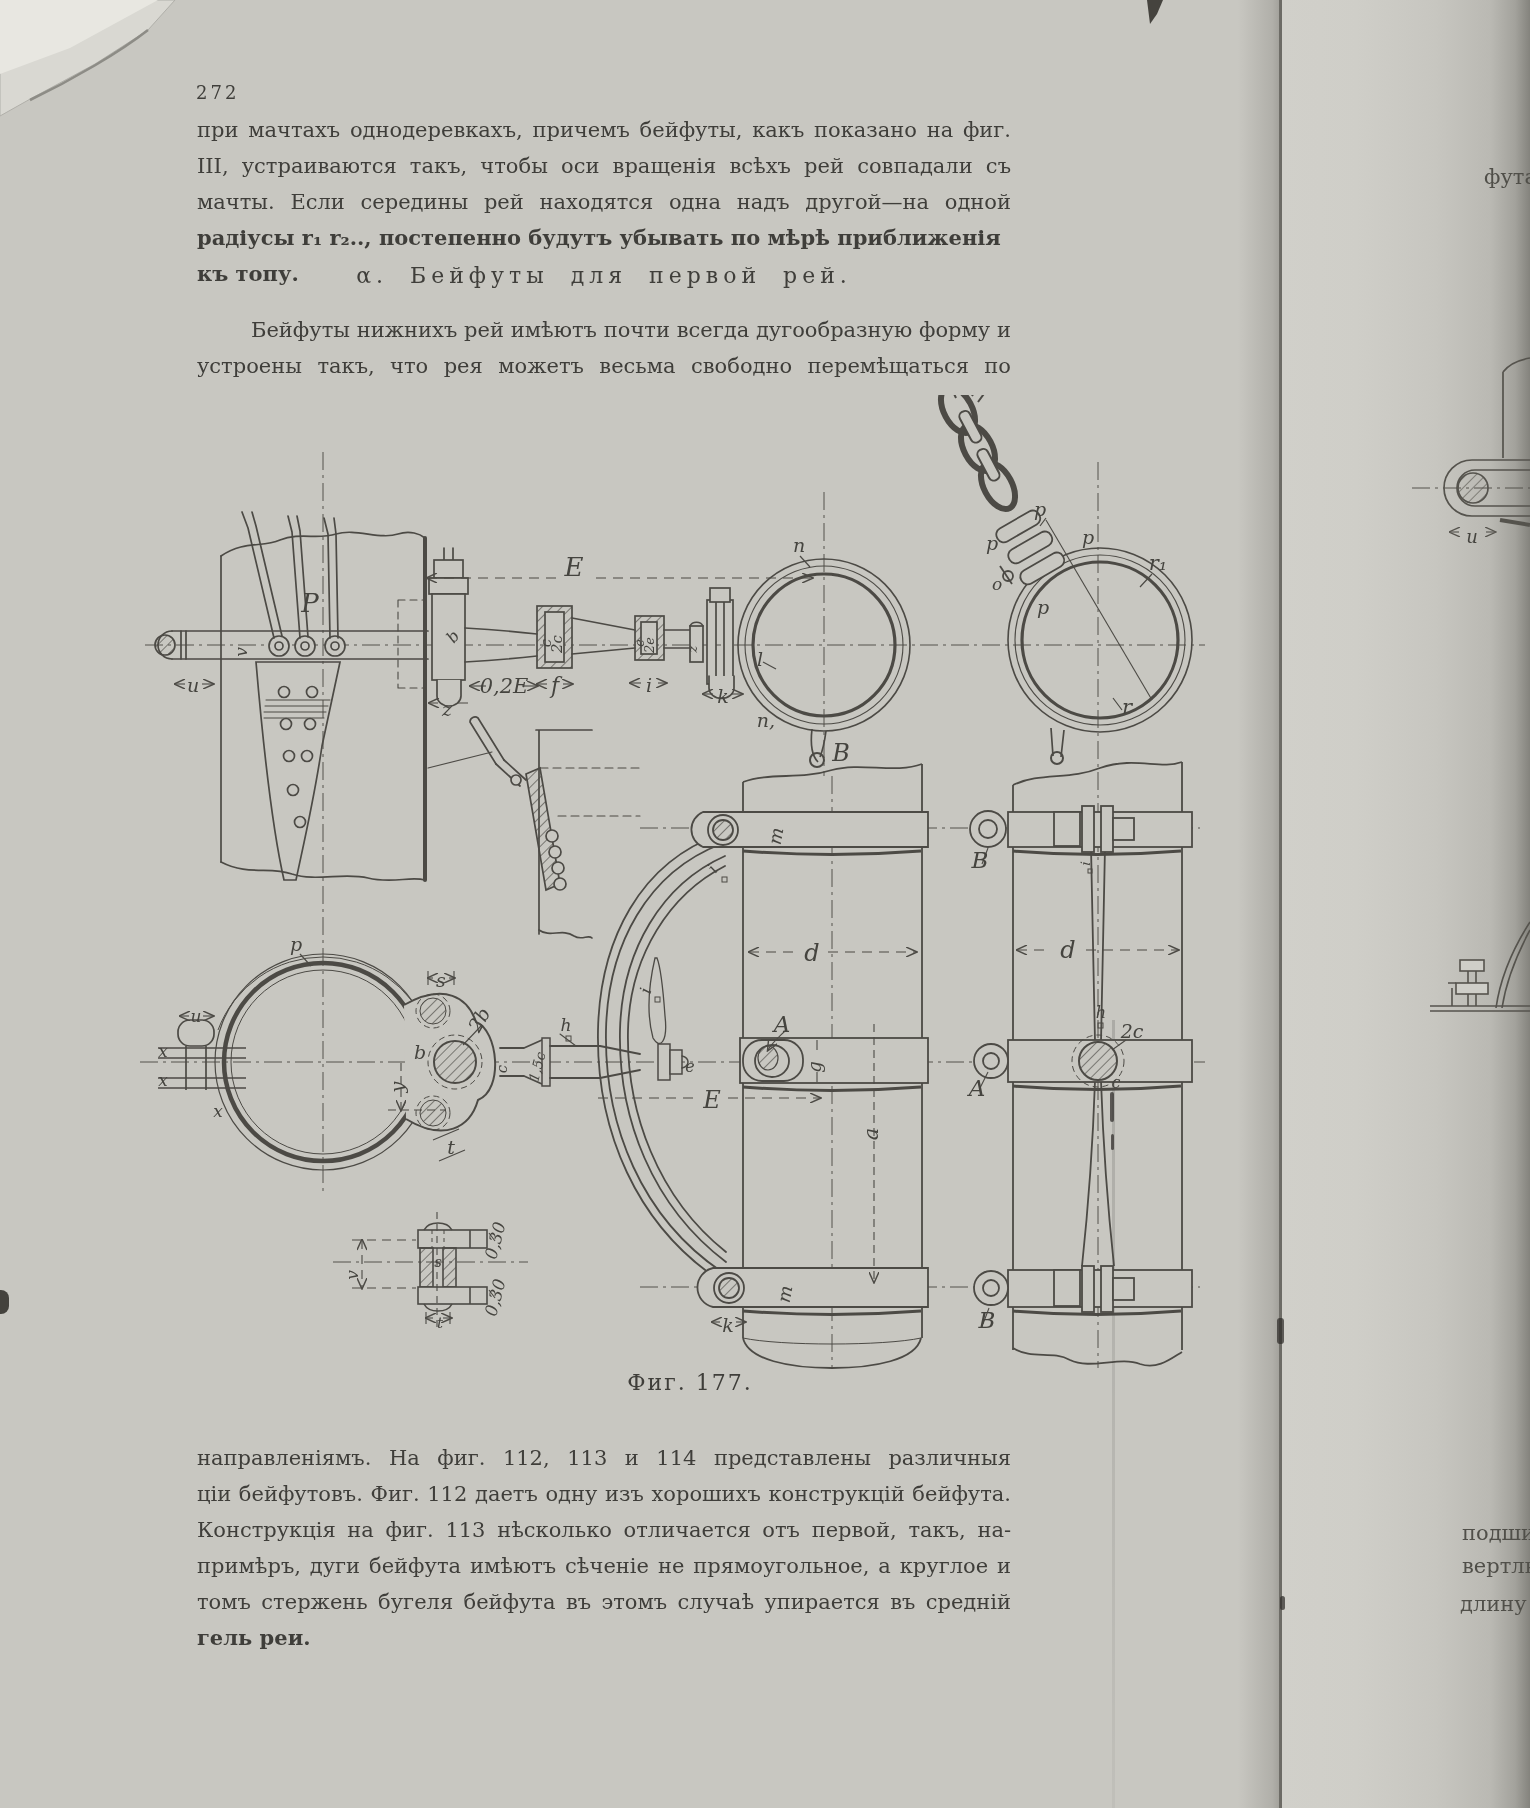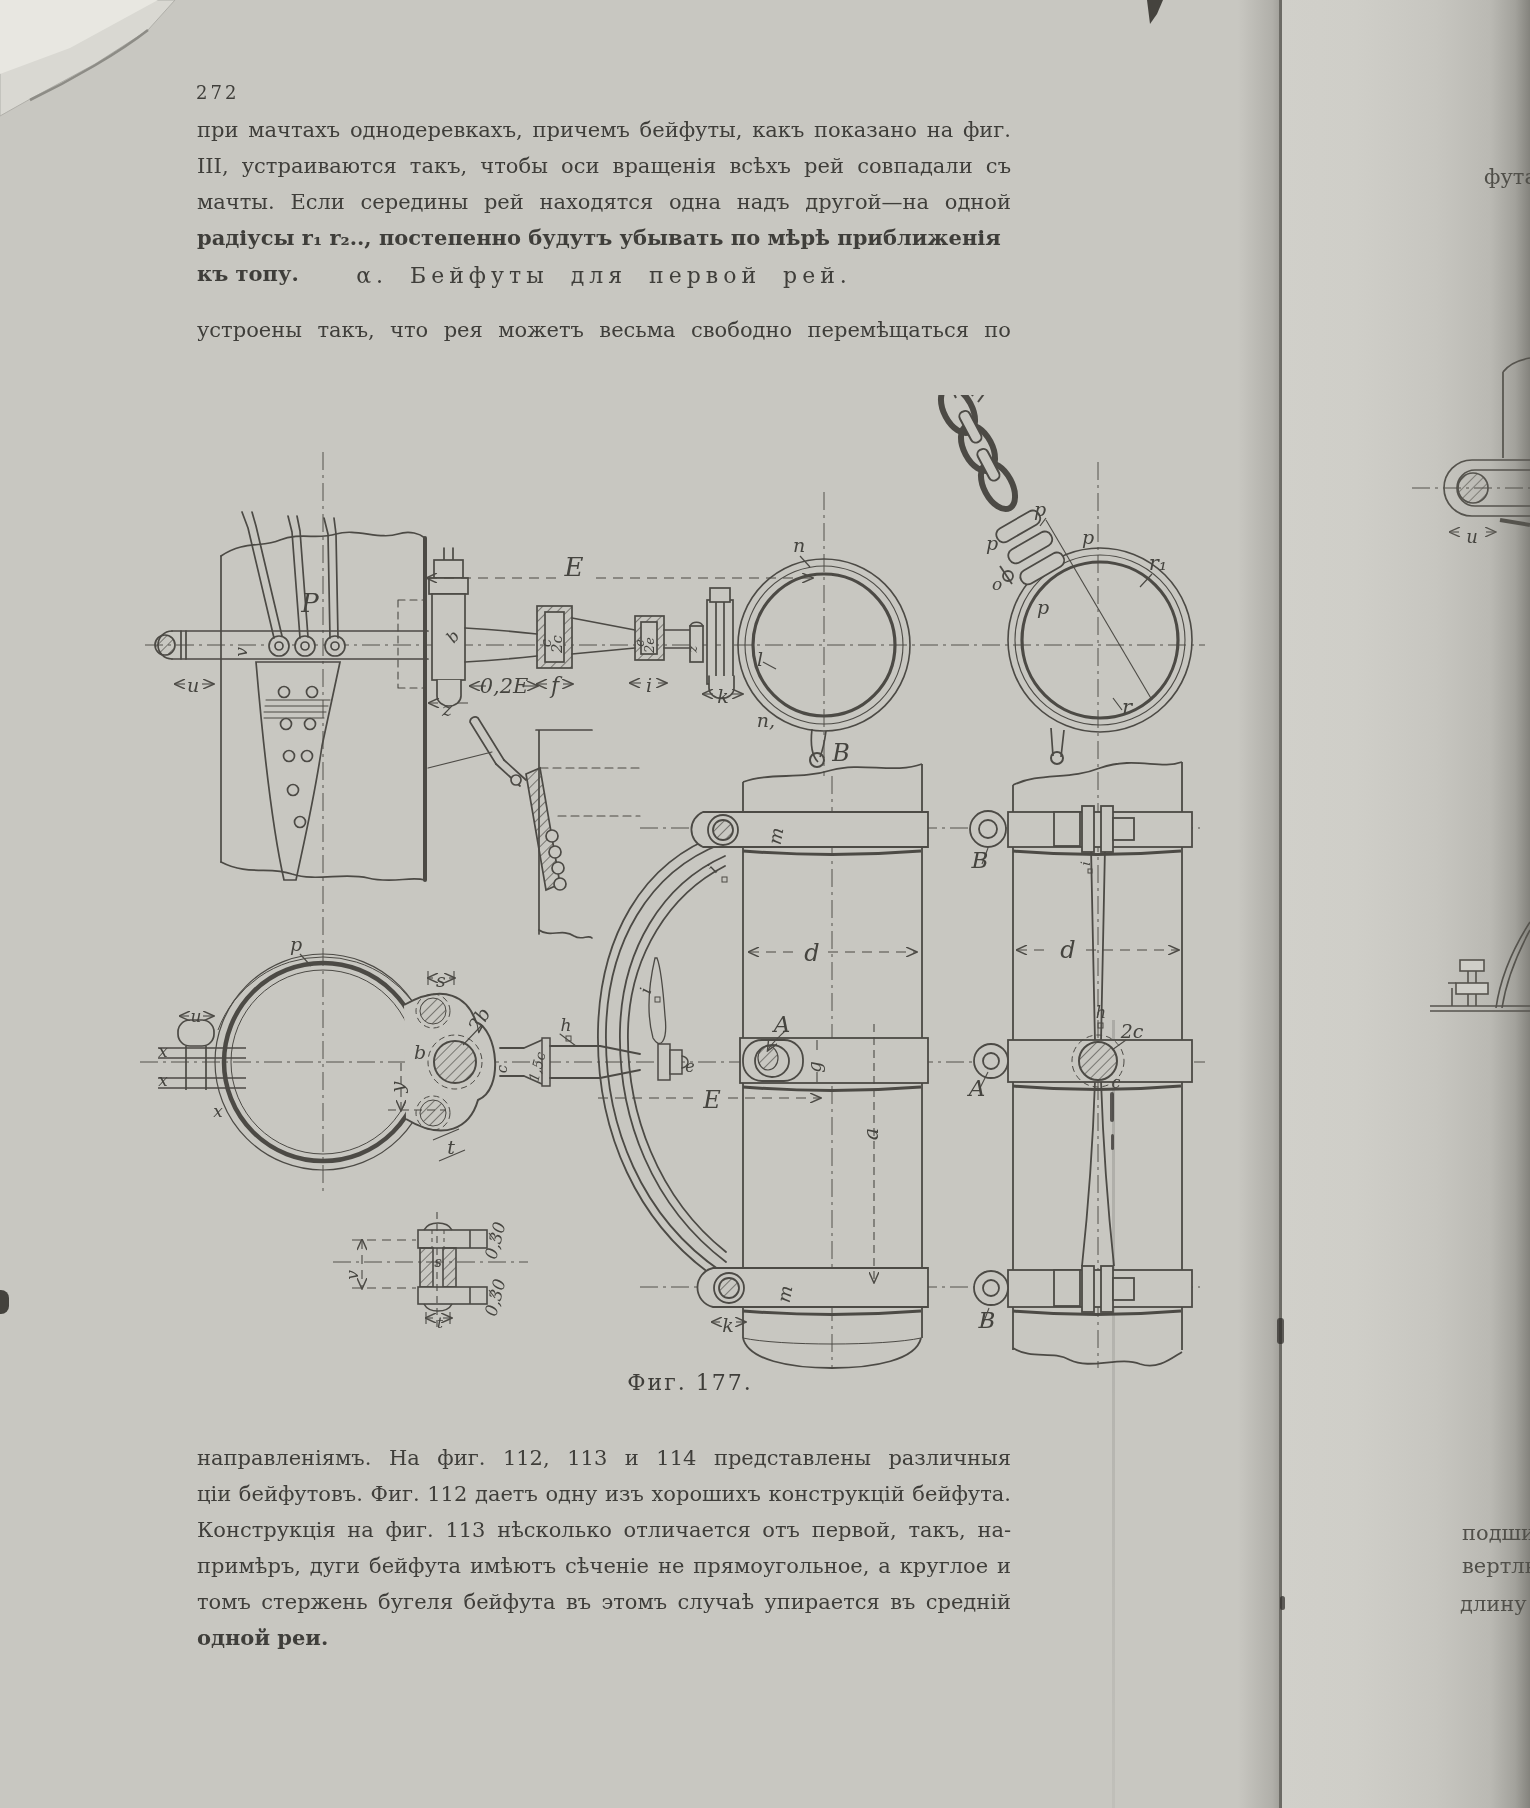--- a/index.html
+++ b/index.html
@@ -58,20 +58,21 @@
 <div class="abs block" style="top:112px;">
   <div class="j">при мачтахъ однодеревкахъ, причемъ бейфуты, какъ показано на фиг. 111</div>
   <div class="j">III, устраиваются такъ, чтобы оси вращенія всѣхъ рей совпадали съ осью</div>
   <div class="j">мачты. Если середины рей находятся одна надъ другой—на одной прямой, то</div>
   <div class="plain">радіусы r₁ r₂.., постепенно будутъ убывать по мѣрѣ приближенія къ топу.</div>
 </div>
 
 <div class="abs heading">α. Бейфуты для первой рей.</div>
 
 <div class="abs block" style="top:312px;">
+  <div class="j ind">Бейфуты нижнихъ рей имѣютъ почти всегда дугообразную форму и</div>
   <div class="j">устроены такъ, что рея можетъ весьма свободно перемѣщаться по всѣмъ</div>
 </div>
 
 <svg class="abs" style="left:130px;top:395px;" width="1085" height="1010" viewBox="130 395 1085 1010">
   <defs>
     <pattern id="ht" patternUnits="userSpaceOnUse" width="7" height="7" patternTransform="rotate(45)">
       <line x1="0" y1="0" x2="0" y2="7" stroke="#4c4a45" stroke-width="1.3"></line>
     </pattern>
     <marker id="ae" markerWidth="11" markerHeight="9" refX="9" refY="4.5" orient="auto">
       <path d="M0,0 L10,4.5 L0,9" fill="none" stroke="#4c4a45" stroke-width="1.3"></path>
@@ -425,21 +426,21 @@
 </svg>
 
 <div class="abs caption">Фиг. 177.</div>
 
 <div class="abs block" style="top:1440px;">
   <div class="j">направленіямъ. На фиг. 112, 113 и 114 представлены различныя конструк-</div>
   <div class="j">ціи бейфутовъ. Фиг. 112 даетъ одну изъ хорошихъ конструкцій бейфута.</div>
   <div class="j">Конструкція на фиг. 113 нѣсколько отличается отъ первой, такъ, на-</div>
   <div class="j">примѣръ, дуги бейфута имѣютъ сѣченіе не прямоугольное, а круглое и при-</div>
   <div class="j">томъ стержень бугеля бейфута въ этомъ случаѣ упирается въ средній бу-</div>
-  <div class="plain">одной реи.</div>
+  <div class="plain">гель реи.</div>
 </div>
 
 <div class="abs adj" style="left:1484px;top:165px;">фута</div>
 <div class="abs adj" style="left:1462px;top:1521px;">подшип</div>
 <div class="abs adj" style="left:1462px;top:1554px;">вертлю</div>
 <div class="abs adj" style="left:1460px;top:1592px;">длину</div>
 
 <svg class="abs" style="left:1400px;top:350px;" width="130" height="680" viewBox="1400 350 130 680">
   <defs>
     <pattern id="ht2" patternUnits="userSpaceOnUse" width="7" height="7" patternTransform="rotate(45)">

